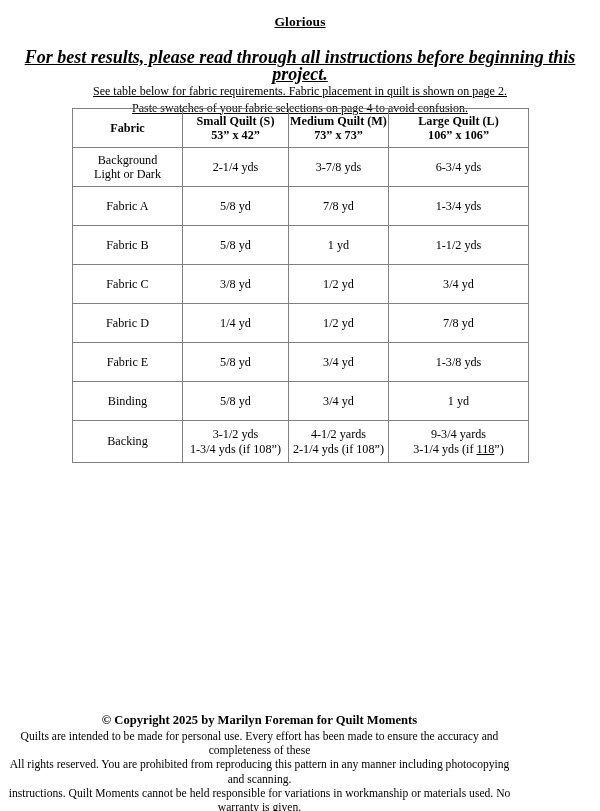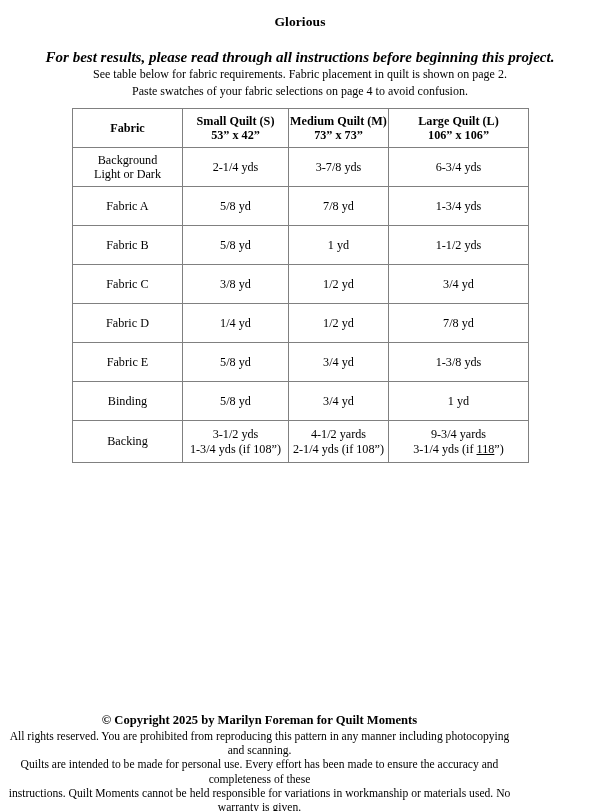--- a/index.html
+++ b/index.html
@@ -14,20 +14,21 @@
     color: #000000;
     position: relative;
     overflow: hidden;
   }
 
   .page {
     width: 600px;
     height: 811px;
     position: relative;
     box-sizing: border-box;
+    text-decoration: underline;
   }
 
   
   .doc-title {
     text-align: center;
     font-weight: bold;
     font-size: 13.5px;
     letter-spacing: 0.1px;
     margin: 0;
     padding-top: 14px;
@@ -35,21 +36,21 @@
   }
 
   .intro {
     text-align: center;
     margin: 0;
     padding-top: 19px;
   }
   .intro-lead {
     font-weight: bold;
     font-style: italic;
-    font-size: 15px;
+    font-size: 18px;
     line-height: 17px;
     margin: 0;
   }
   .intro-line {
     font-size: 12px;
     line-height: 16.5px;
     margin: 0;
   }
 
   
@@ -223,19 +224,19 @@
           </td>
         </tr>
 
       </tbody>
     </table>
   </div>
 
   <div class="footer">
     <p class="footer-copy">© Copyright 2025 by Marilyn Foreman for Quilt Moments</p>
     <p class="footer-terms">
+      <span>Quilts are intended to be made for personal use.  Every effort has been made to ensure the accuracy and completeness of these</span>
       <span>All rights reserved. You are prohibited from reproducing this pattern in any manner including photocopying and scanning.</span>
-      <span>Quilts are intended to be made for personal use.  Every effort has been made to ensure the accuracy and completeness of these</span>
       <span>instructions. Quilt Moments cannot be held responsible for variations in workmanship or materials used.  No warranty is given.</span>
     </p>
   </div>
 
 </div>
 
 </body></html>

